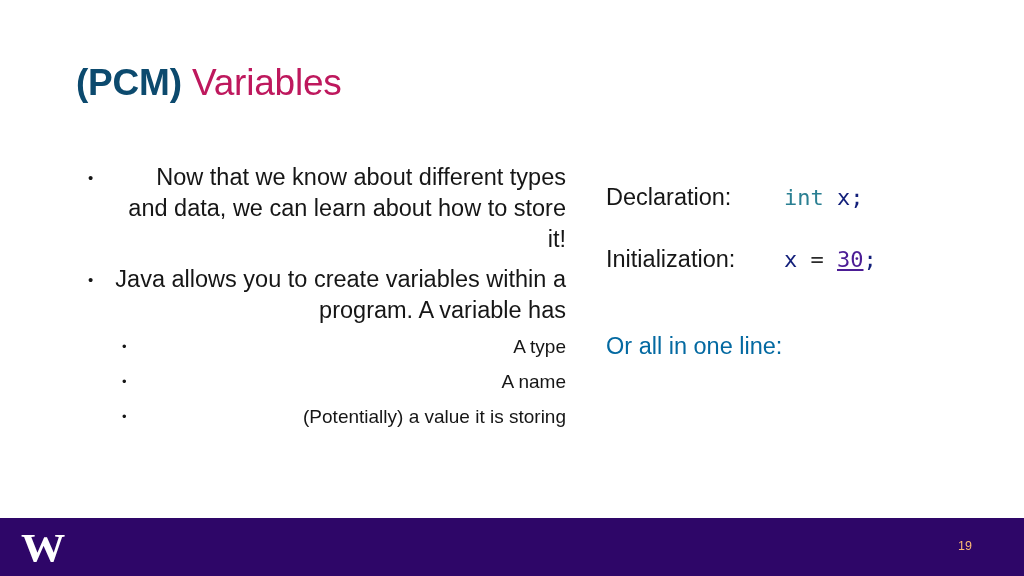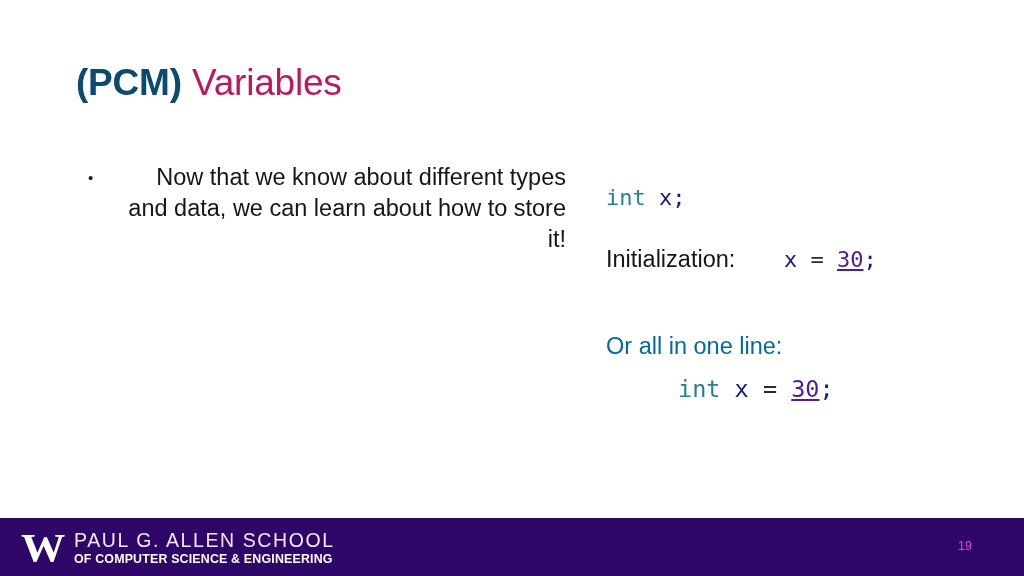--- a/index.html
+++ b/index.html
@@ -193,65 +193,73 @@
     color: #ffffff;
     font-weight: bold;
     margin-top: 1px;
   }
   #page-number {
     position: absolute;
     right: 52px;
     top: 21px;
     font-size: 12.5px;
     line-height: 15px;
-    color: #d946ef;
+    color: #fdba74;
   }
 </style>
 </head>
 <body>
 
 <div id="slide">
 
   <div id="title">
     <span class="accent">(PCM)</span><span class="plain"> Variables</span>
   </div>
 
   <div id="left-col">
     <ul class="bullets">
       <li class="lvl1">
         <span>Now that we know about different types and data, we can learn about how to store it!</span>
       </li>
+      <li class="lvl1">
+        <span>Java allows you to create variables within a program. A variable has</span>
+        <ul class="sub">
+          <li class="lvl2">
+            <span>A type</span>
+          </li>
+          <li class="lvl2">
+            <span>A name</span>
+          </li>
+          <li class="lvl2">
+            <span>(Potentially) a value it is storing</span>
+          </li>
+        </ul>
+      </li>
     </ul>
   </div>
 
   <div id="right-col">
 
     <div class="code-row">
+      <div class="code-label">Declaration:</div>
       <div class="code-snippet"><span class="tok-kw">int</span><span class="tok-op"> </span><span class="tok-var">x</span><span class="tok-punc">;</span></div>
     </div>
 
     <div class="code-row">
       <div class="code-label">Initialization:</div>
       <div class="code-snippet"><span class="tok-var">x</span><span class="tok-op"> = </span><span class="tok-num">30</span><span class="tok-punc">;</span></div>
     </div>
 
     <div class="spacer-line"></div>
 
     <p class="plain-line">Or all in one line:</p>
 
-    <div class="oneline-code">
-      <span class="code-snippet"><span class="tok-kw">int</span><span class="tok-op"> </span><span class="tok-var">x</span><span class="tok-op"> = </span><span class="tok-num">30</span><span class="tok-punc">;</span></span>
-    </div>
 
   </div>
 
   <div id="footer">
     <div id="logo-block">
       <div id="w-mark">W</div>
-      <div id="school-text">
-        <div id="school-line1">PAUL G. ALLEN SCHOOL</div>
-        <div id="school-line2">OF COMPUTER SCIENCE &amp; ENGINEERING</div>
-      </div>
     </div>
     <div id="page-number">19</div>
   </div>
 
 </div>
 
 </body></html>

